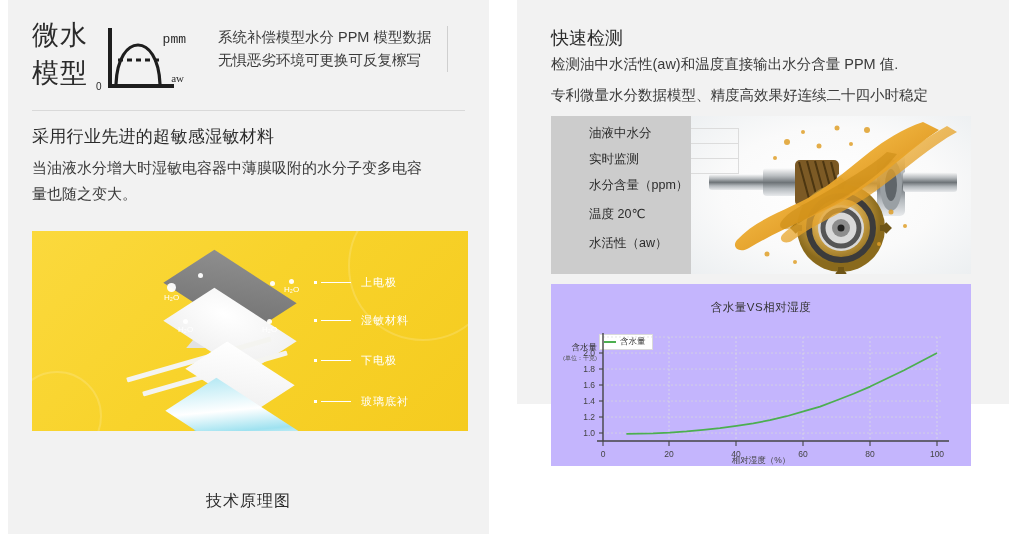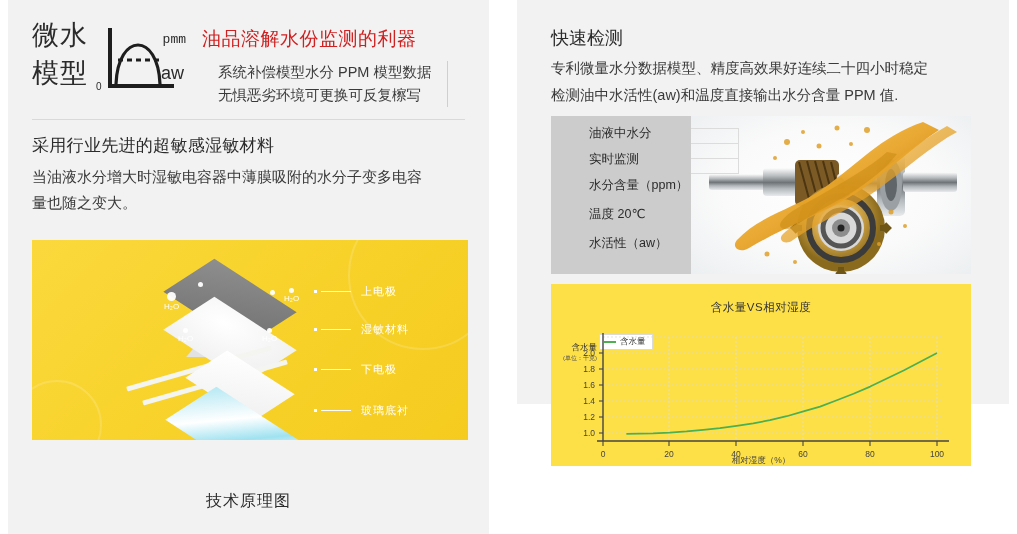--- a/index.html
+++ b/index.html
@@ -36,21 +36,21 @@
   .zero-label {
     position: absolute; left: 0px; bottom: 6px;
     font-size: 10px; color: #2b2b2b;
   }
   .pmm-label {
     position: absolute; right: 2px; top: 8px;
     font-size: 13px; color: #2b2b2b; font-family: Liberation Mono, monospace;
   }
   .aw-label {
     position: absolute; right: 4px; bottom: 14px;
-    font-size: 18px; color: #2b2b2b;
+    font-size: 11px; color: #2b2b2b; font-family: Liberation Serif, serif;
   }
 
   .brand-text { margin-left: 14px; padding-top: 12px; }
   .brand-headline {
     font-size: 19px; color: #cf2121; letter-spacing: 0.5px;
     margin-bottom: 9px;
   }
   .feature-grid { display: flex; }
   .feature-col { font-size: 14.5px; color: #3a3a3a; line-height: 23px; }
   .feature-col.first { padding-right: 16px; border-right: 1px solid #cfcfcf; }
@@ -150,21 +150,21 @@
     position: absolute; left: -10px; top: 12px; width: 58px; height: 46px;
     border: 1px solid #dcdcdc;
   }
   .hero-img .faintbox i {
     position: absolute; left: 0; right: 0; height: 1px; background: #dcdcdc;
   }
 
   .chartbox {
     position: relative;
     margin: 10px 0 0 34px; width: 420px; height: 182px;
-    background: #fde047;
+    background: #c4b5fd;
   }
   .chart-title {
     text-align: center; font-size: 11.5px; color: #333; padding-top: 16px;
     letter-spacing: 0.5px;
   }
   .chart-area { position: relative; width: 420px; height: 150px; }
   .chart-area svg { position: absolute; left: 0; top: 0; }
   .legend {
     position: absolute; left: 48px; top: 19px;
     border: 1px solid #dadada; background: #fff;
@@ -204,21 +204,20 @@
           <path d="M14 6 L14 62 L76 62" stroke="#1e1e1e" stroke-width="4" fill="none" stroke-linecap="square"></path>
           <path d="M20 60 C 22 8, 62 8, 64 60" stroke="#1e1e1e" stroke-width="3.2" fill="none"></path>
           <line x1="22" y1="36" x2="64" y2="36" stroke="#1e1e1e" stroke-width="3.2" stroke-dasharray="5 4"></line>
         </svg>
         <span class="zero-label">0</span>
         <span class="pmm-label">pmm</span>
         <span class="aw-label">aw</span>
       </div>
 
       <div class="brand-text">
-        <div class="brand-headline">油品溶解水份监测的利器</div>
         <div class="feature-grid">
           <div class="feature-col second">
             <div>系统补偿模型</div>
             <div>无惧恶劣环境</div>
           </div>
           <div class="feature-col first">
             <div>水分 PPM 模型数据</div>
             <div>可更换可反复檫写</div>
           </div>
         </div>
@@ -297,22 +296,22 @@
     </div>
 
     <div class="caption">技术原理图</div>
   </div>
 
   <div class="panel-gap"></div>
 
   <div class="panel panel-right">
 
     <div class="r-title">快速检测</div>
+    <div class="r-sub" style="padding-top:2px;">检测油中水活性(aw)和温度直接输出水分含量 PPM 值.</div>
     <div class="r-sub">专利微量水分数据模型、精度高效果好连续二十四小时稳定</div>
-    <div class="r-sub" style="padding-top:2px;">检测油中水活性(aw)和温度直接输出水分含量 PPM 值.</div>
 
     <div class="hero">
       <div class="hero-list">
         <div class="li">油液中水分</div>
         <div class="li">实时监测</div>
         <div class="li sp">水分含量（ppm）</div>
         <div class="li sp">温度 20℃</div>
         <div class="li">水活性（aw）</div>
       </div>
 

